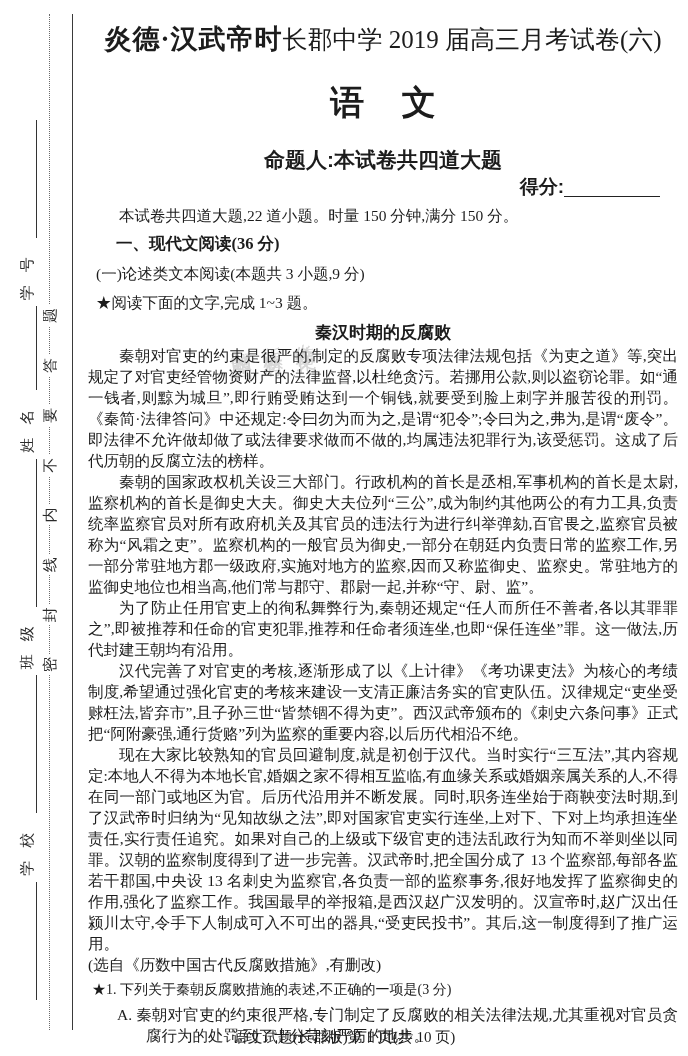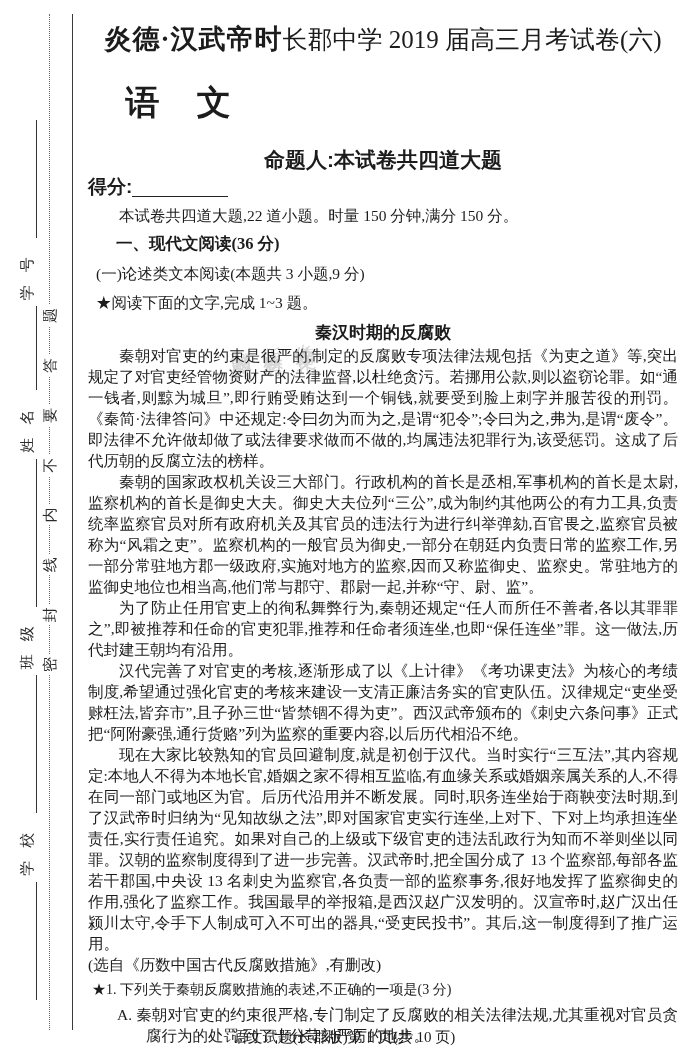--- a/index.html
+++ b/index.html
@@ -31,29 +31,29 @@
     transform:rotate(-6deg);color:#d7d7d7;font-size:20px;
     font-family:"Liberation Sans","DejaVu Sans",sans-serif;pointer-events:none;
   }
   .watermark .wcol{writing-mode:vertical-rl;letter-spacing:3px;line-height:1.1;}
   
   .content{position:absolute;left:88px;top:0;width:590px;}
   .title1{margin-top:22px;text-align:center;white-space:nowrap;line-height:34px;}
   .brush{font-size:27px;font-weight:900;letter-spacing:1px;}
   .kai{font-size:25px;font-weight:500;}
   .subject{
-    margin-top:24px;font-family:"Liberation Sans","DejaVu Sans",sans-serif;
+    margin-top:24px;text-align:center;font-family:"Liberation Sans","DejaVu Sans",sans-serif;
     font-weight:bold;font-size:34px;line-height:36px;letter-spacing:1.1em;text-indent:1.1em;
   }
   .setter{
     margin-top:28px;text-align:center;font-family:"Liberation Sans","DejaVu Sans",sans-serif;
     font-weight:bold;font-size:21px;line-height:23px;
   }
   .score-row{
-    margin-top:6px;display:flex;justify-content:flex-start;align-items:flex-end;padding-right:18px;
+    margin-top:6px;display:flex;justify-content:flex-end;align-items:flex-end;padding-right:18px;
     font-family:"Liberation Sans","DejaVu Sans",sans-serif;font-weight:bold;font-size:19px;line-height:20px;
   }
   .score-blank{display:inline-block;width:96px;height:18px;border-bottom:1.5px solid #222;}
   .intro{margin:8px 0 0 0;font-size:15.5px;line-height:21px;text-indent:2em;}
   .sec-head{margin:6px 0 0 0;font-size:16.5px;line-height:22px;}
   .sec-head .hei{font-family:"Liberation Sans","DejaVu Sans",sans-serif;font-weight:bold;margin-left:28px;}
   .sec-head .pts{font-weight:bold;text-align:right;}
   .plain-line{margin:8px;font-size:15.5px;line-height:21px;}
   .passage-title{
     margin:1px 0;text-align:center;font-family:"Liberation Sans","DejaVu Sans",sans-serif;

